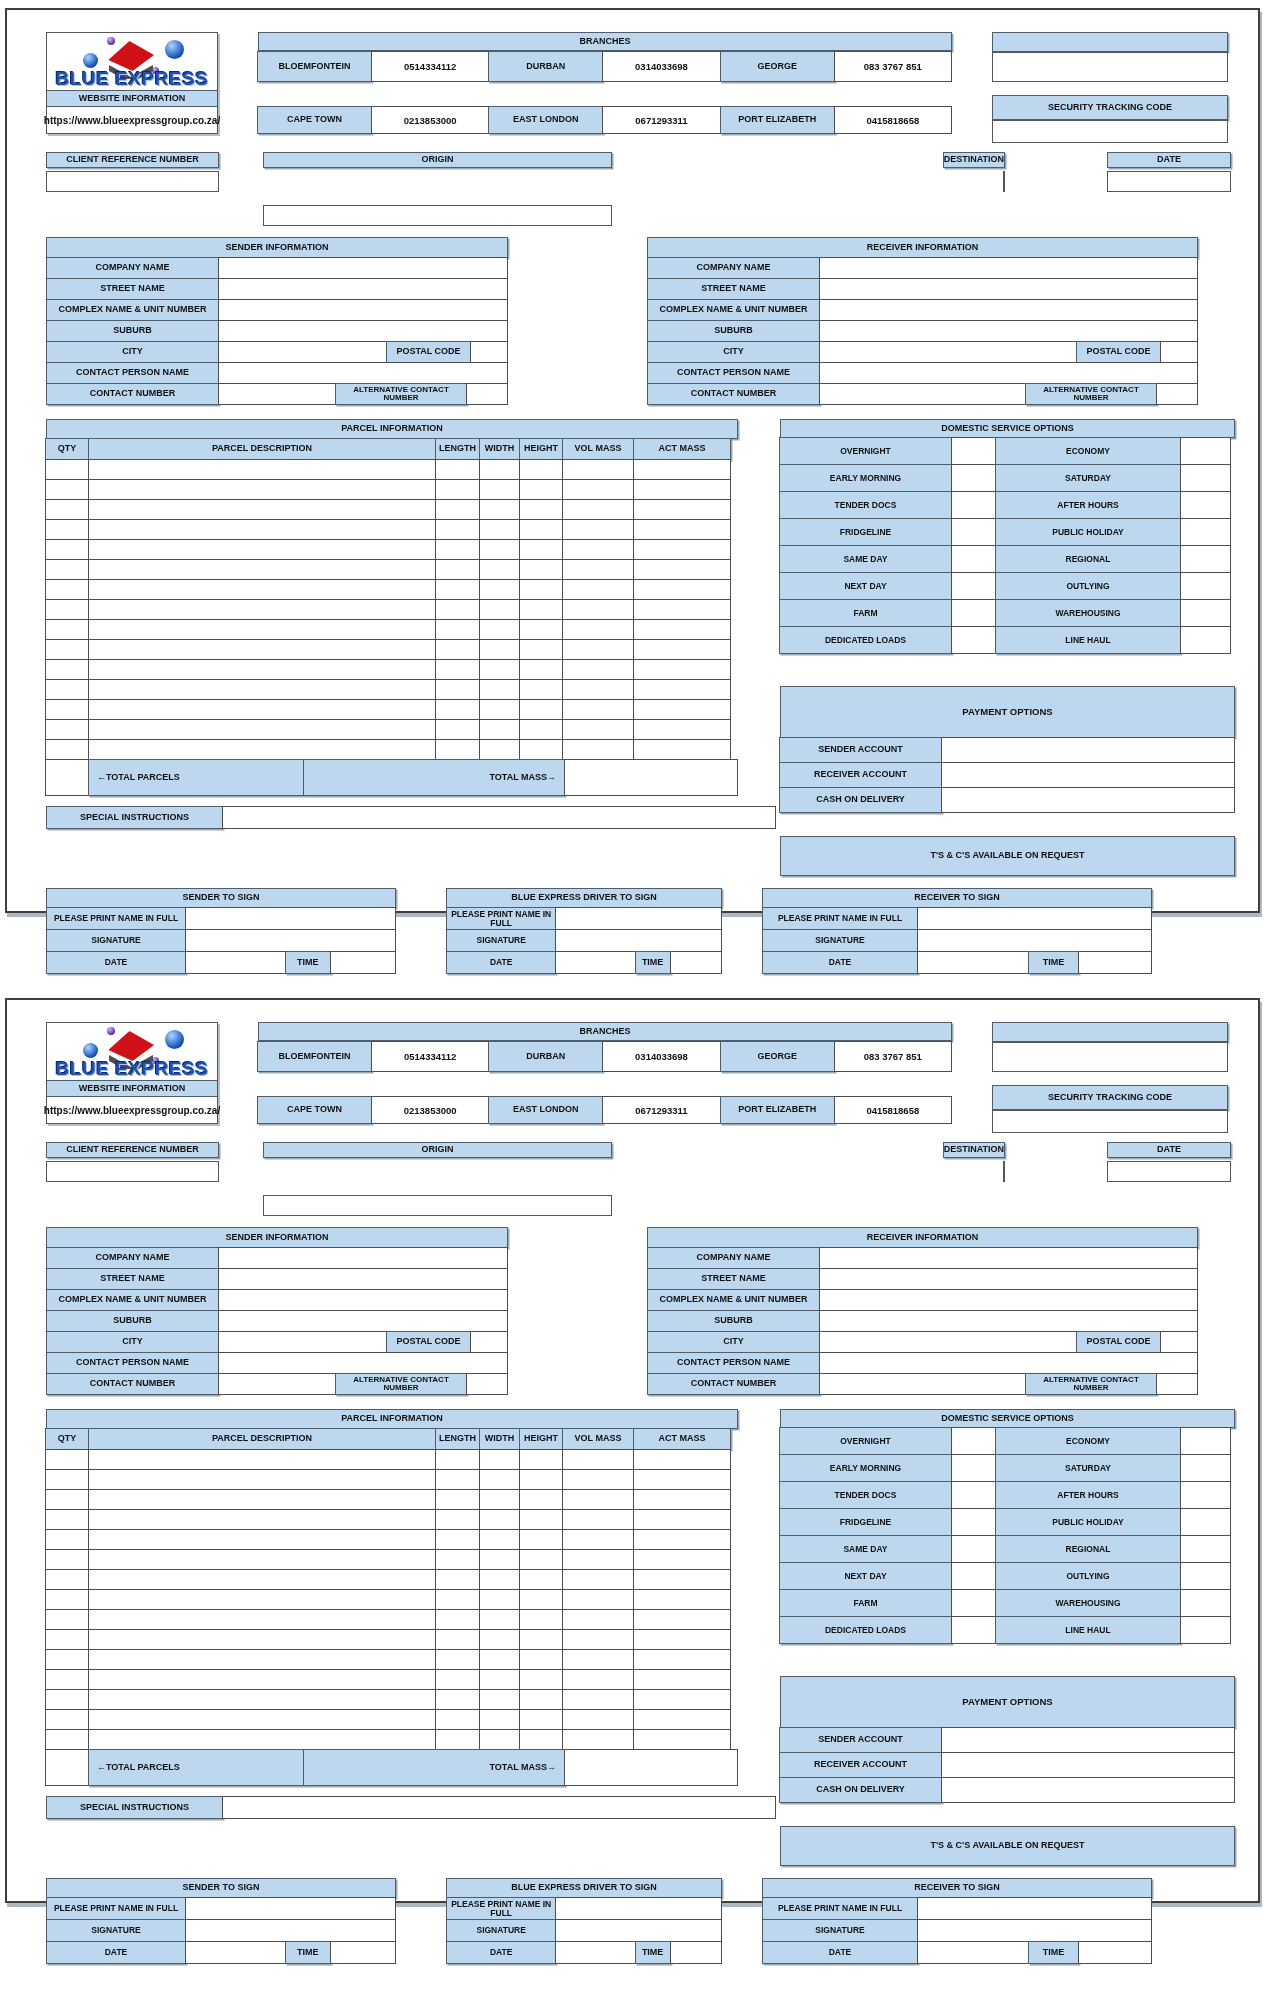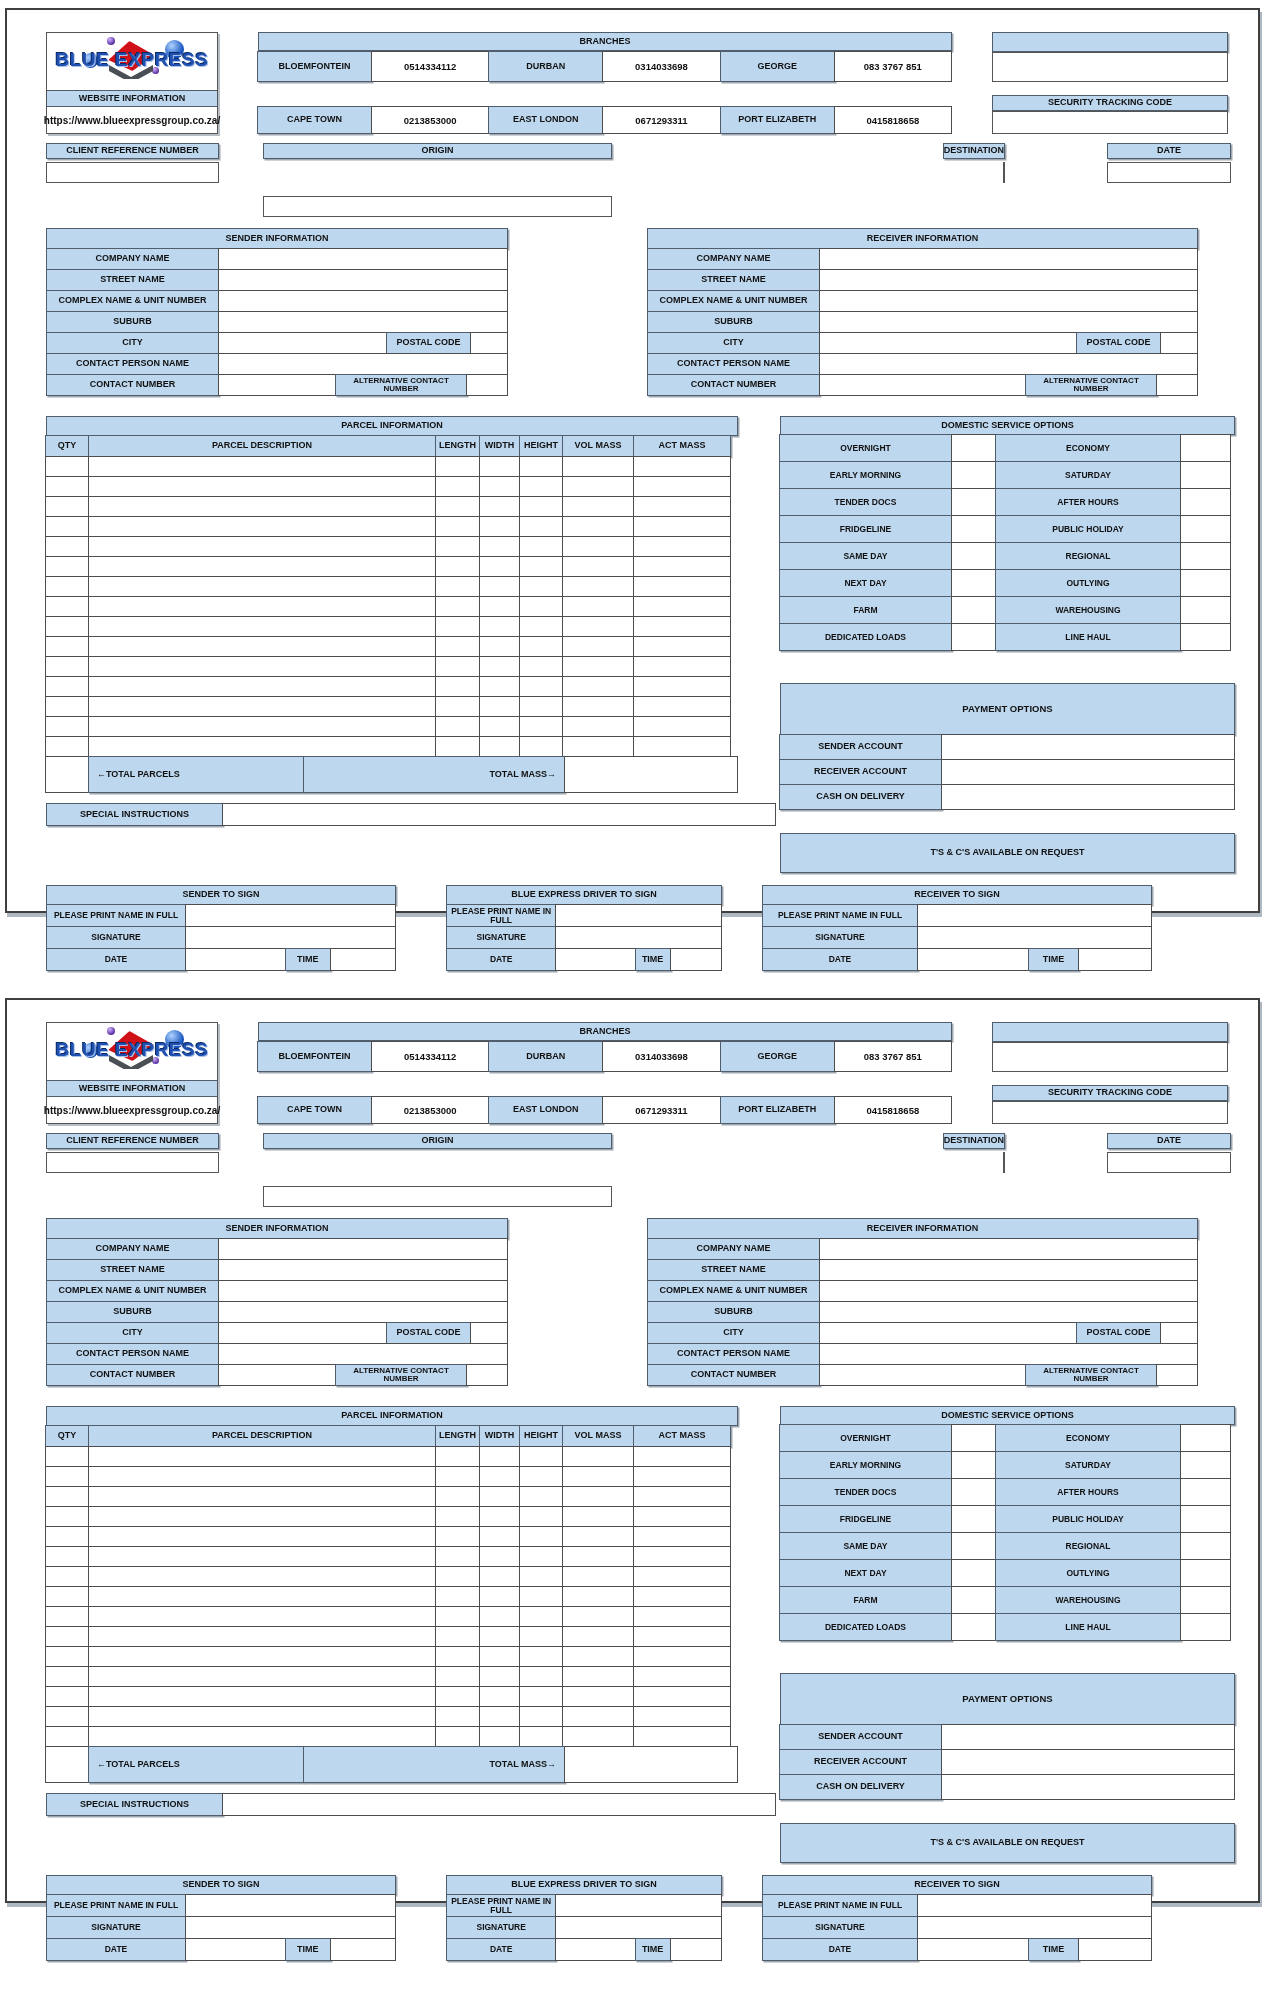--- a/index.html
+++ b/index.html
@@ -21,39 +21,39 @@
   .logo-art{flex:1;position:relative;overflow:hidden;}
   .sphere{position:absolute;border-radius:50%;background:radial-gradient(circle at 35% 30%,#aed4ff,#1855c0 65%,#0a2f7a);}
   .s1{width:15px;height:15px;left:36px;top:20px;}
   .s2{width:19px;height:19px;right:33px;top:7px;}
   .s3{width:8px;height:8px;left:60px;top:4px;background:radial-gradient(circle at 35% 30%,#d0b0ff,#5a2fa0 70%);}
   .s4{width:7px;height:7px;right:58px;top:34px;background:radial-gradient(circle at 35% 30%,#d0b0ff,#5a2fa0 70%);}
   .chev{position:absolute;width:44px;height:20px;left:62px;top:26px;background:#4a4f55;
         clip-path:polygon(0 30%,50% 90%,100% 30%,100% 60%,50% 120%,0 60%);}
   .diamond{position:absolute;width:46px;height:30px;left:61px;top:8px;background:#d01118;
            clip-path:polygon(50% 0,100% 55%,50% 100%,0 55%);transform:rotate(-6deg);}
-  .logo-text{position:absolute;bottom:19px;left:0;right:0;text-align:center;font-size:19px;
+  .logo-text{position:absolute;bottom:0;left:0;right:0;text-align:center;font-size:19px;
              font-weight:bold;letter-spacing:.5px;color:#2050b0;
              text-shadow:1px 1px 0 #a8c0ea,-1px -1px 0 #0a2a66;}
   .logo-web{height:17px;box-shadow:none;border-left:none;border-right:none;}
   .logo-url{flex:0 0 26px;display:flex;align-items:center;justify-content:center;
             font-size:10px;font-weight:bold;}
   .branches{width:694px;margin-left:40px;display:flex;flex-direction:column;}
   .b-title{height:19px;}
   .b-row{display:flex;height:31px;}
   .b-row.low{height:28px;}
   .b-gap{height:24px;}
   .b-pair{flex:1;display:flex;}
   .b-name{flex:0 0 115px;margin-left:-1px;}
   .b-phone{flex:1;margin-left:-1px;}
   .rightcol{width:236px;margin-left:40px;display:flex;flex-direction:column;}
   .wb-bar{height:20px;}
   .wb-box{height:30px;border:1.5px solid #555;}
   .gap13{height:13px;}
-  .sec-hdr{height:16px;text-align:center;}
+  .sec-hdr{height:25px;text-align:center;}
   .sec-box{height:23px;border:1.5px solid #555;}
   
   .r2{margin-top:9px;}
   .ref-col{display:flex;flex-direction:column;}
   .ref-hdr{height:16px;}
   .ref-box{height:21px;margin-top:3px;border:1.5px solid #555;}
   .w-client{width:173px;margin-left:39px;}
   .w-origin{width:349px;margin-left:44px;gap:34px;}
   .w-dest{width:351px;margin-left:42px;align-items:flex-end;}
   .w-date{width:124px;margin-left:102px;}
@@ -64,21 +64,21 @@
   .party.receiver{width:551px;margin-left:139px;}
   .p-title{height:21px;}
   .p-row{display:flex;height:22px;margin-top:-1px;}
   .p-lbl{flex:0 0 173px;margin-right:-1px;}
   .p-inp{flex:1;}
   .p-postal-lbl{flex:0 0 85px;margin-left:-1px;margin-right:-1px;}
   .p-postal-inp{flex:0 0 38px;}
   .p-alt-lbl{flex:0 0 132px;font-size:8px;margin-left:-1px;margin-right:-1px;}
   .p-alt-inp{flex:0 0 42px;}
   
-  .r4{margin-top:20px;}
+  .r4{margin-top:14px;}
   .left-col{width:730px;margin-left:39px;display:flex;flex-direction:column;}
   .parcel-title{height:20px;width:692px;}
   .phead{display:flex;height:22px;width:692px;margin-top:-1px;}
   .prow{display:flex;height:21px;width:692px;margin-top:-1px;}
   .c0{flex:0 0 44px;margin-left:-1px;} .c1{flex:0 0 348px;margin-left:-1px;}
   .c2{flex:0 0 45px;margin-left:-1px;} .c3{flex:0 0 41px;margin-left:-1px;}
   .c4{flex:0 0 44px;margin-left:-1px;} .c5{flex:0 0 72px;margin-left:-1px;}
   .c6{flex:0 0 98px;margin-left:-1px;}
   .totals{display:flex;height:37px;width:692px;margin-top:-1px;}
   .t0{flex:0 0 44px;margin-left:-1px;}

